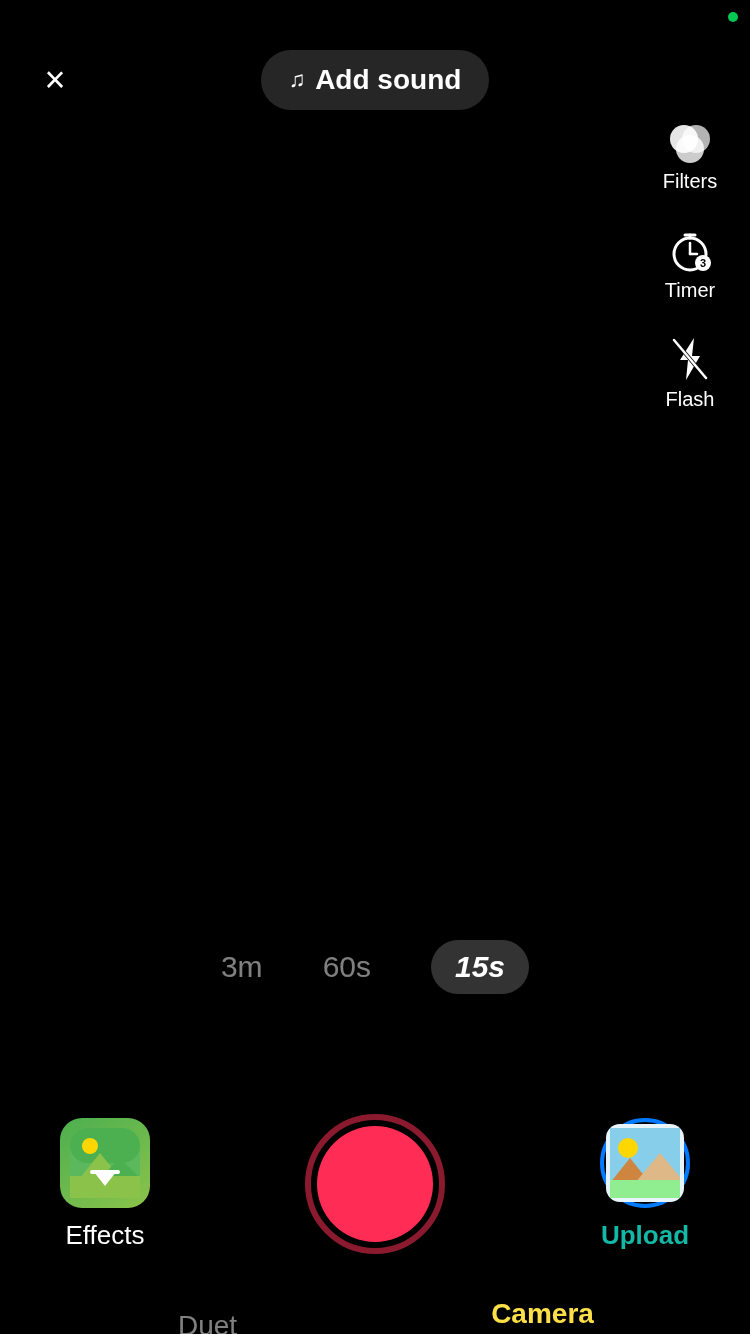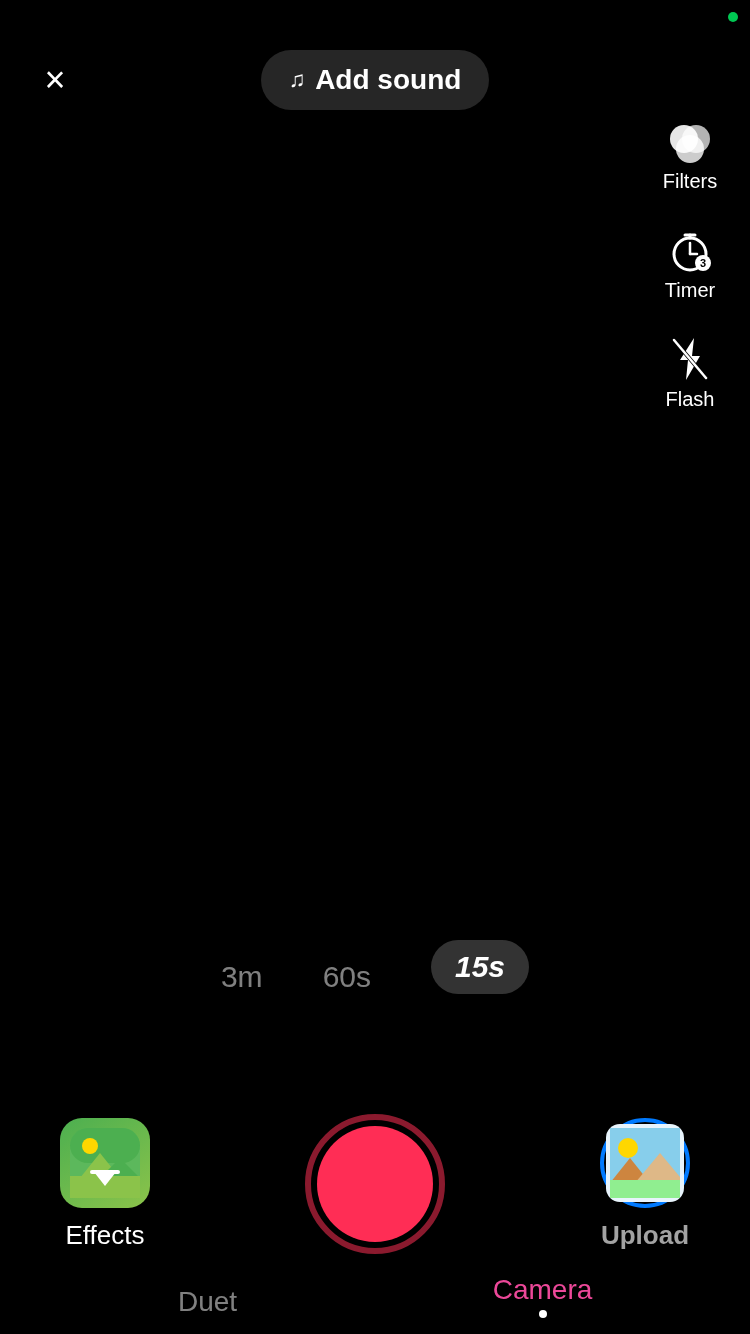--- a/index.html
+++ b/index.html
@@ -110,21 +110,21 @@
       height: 44px;
     }
 
     
     .duration-bar {
       position: absolute;
       bottom: 340px;
       left: 0;
       right: 0;
       display: flex;
-      align-items: flex-end;
+      align-items: center;
       justify-content: center;
       gap: 60px;
     }
 
     .duration-option {
       font-size: 30px;
       color: rgba(255,255,255,0.5);
       font-weight: 500;
       cursor: pointer;
     }
@@ -239,21 +239,21 @@
       background: #e8f4fc;
       display: flex;
       align-items: center;
       justify-content: center;
       overflow: hidden;
       position: relative;
     }
 
     .upload-label {
       font-size: 26px;
-      color: #a3a3a3;
+      color: #14b8a6;
       font-weight: 700;
     }
 
     
     .tab-bar {
       width: 100%;
       display: flex;
       align-items: flex-end;
       justify-content: space-around;
       padding: 0 40px;
@@ -269,22 +269,23 @@
       flex: 1;
     }
 
     .tab-label {
       font-size: 28px;
       color: rgba(255,255,255,0.5);
       font-weight: 400;
     }
 
     .tab-label.active {
-      color: #ec4899;
-      font-weight: 400;
+      color: #fde047;
+      font-weight: 700;
+      margin-top: 24px;
     }
 
     .tab-dot {
       width: 8px;
       height: 8px;
       border-radius: 50%;
       background: #fff;
     }
 
     

